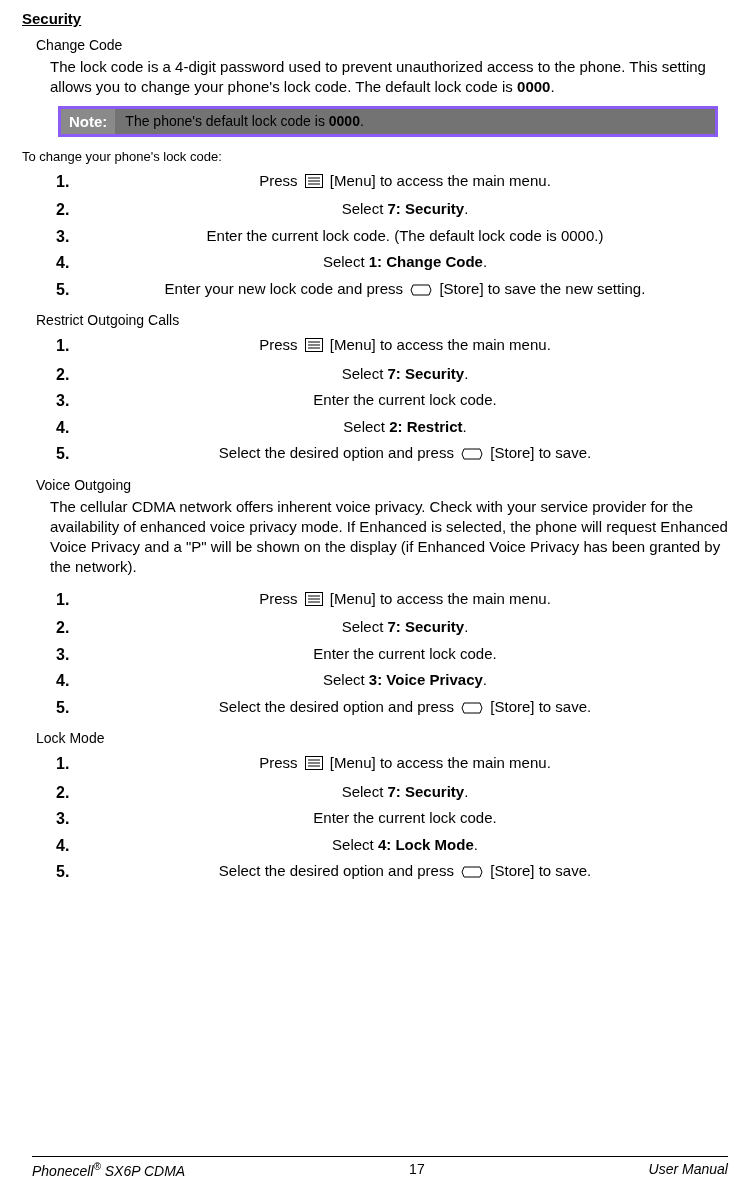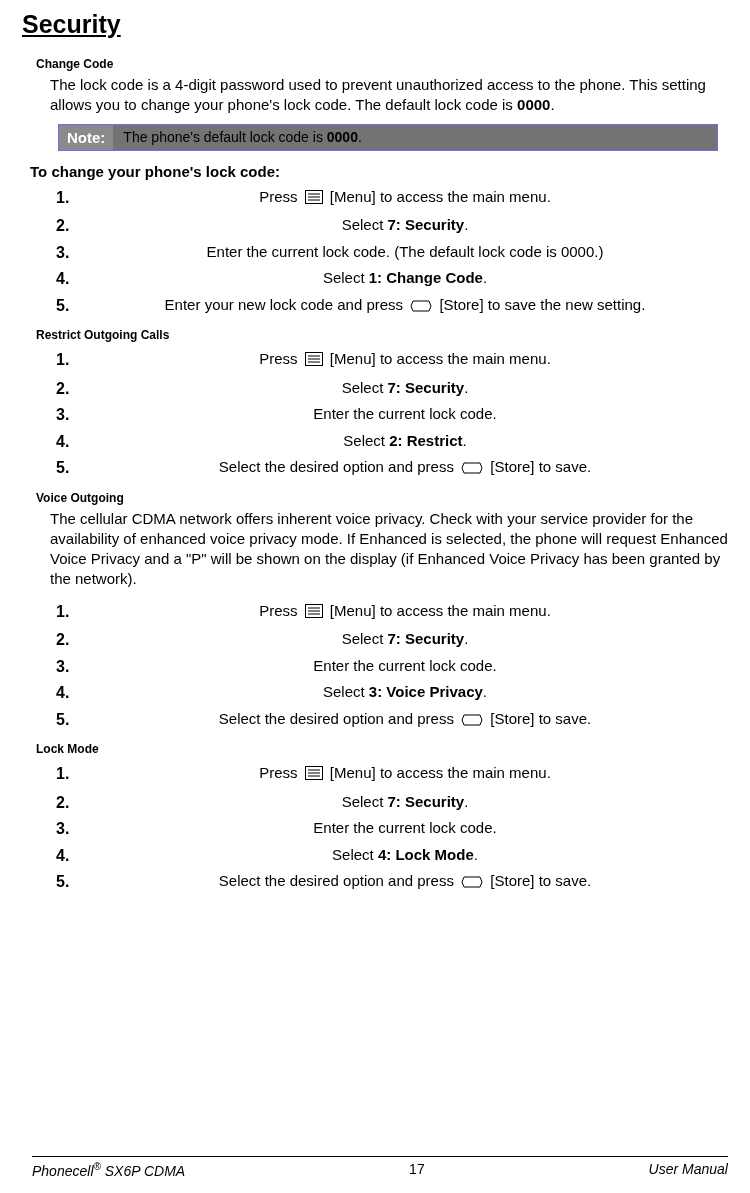--- a/index.html
+++ b/index.html
@@ -10,57 +10,57 @@
     color: #000;
     width: 750px;
     height: 1193px;
     position: relative;
     font-size: 15px;
   }
   .page {
     padding: 10px 22px 0 22px;
   }
   h1.section {
-    font-size: 25px;
+    font-size: 15px;
     font-weight: bold;
     text-decoration: underline;
-    margin: 0 0 18px 0;
+    margin: 0 0 10px 0;
   }
   h2.subhead {
-    font-size: 12px;
-    font-weight: bold;
+    font-size: 14px;
+    font-weight: normal;
     margin: 8px 0 4px 14px;
   }
   .para {
     margin: 4px 0 8px 28px;
     line-height: 1.35;
     font-size: 15px;
   }
   .note-box {
     display: flex;
-    border: 1px solid #8b5cf6;
+    border: 3px solid #8b5cf6;
     margin: 4px 10px 12px 36px;
   }
   .note-label {
     background: #8a8a8a;
     color: #fff;
     font-weight: bold;
     padding: 4px 8px;
     font-size: 15px;
   }
   .note-body {
     background: #737373;
     padding: 4px 10px;
     font-size: 14px;
     flex: 1;
   }
   .instr-head {
-    font-weight: bold;
-    font-size: 15px;
-    margin: 6px 0 4px 8px;
+    font-weight: normal;
+    font-size: 13px;
+    margin: 6px 0 4px 0;
   }
   ol.steps {
     margin: 2px 0 8px 34px;
     padding: 0;
     list-style: none;
     counter-reset: step;
     text-align: center;
   }
   ol.steps li {
     counter-increment: step;

